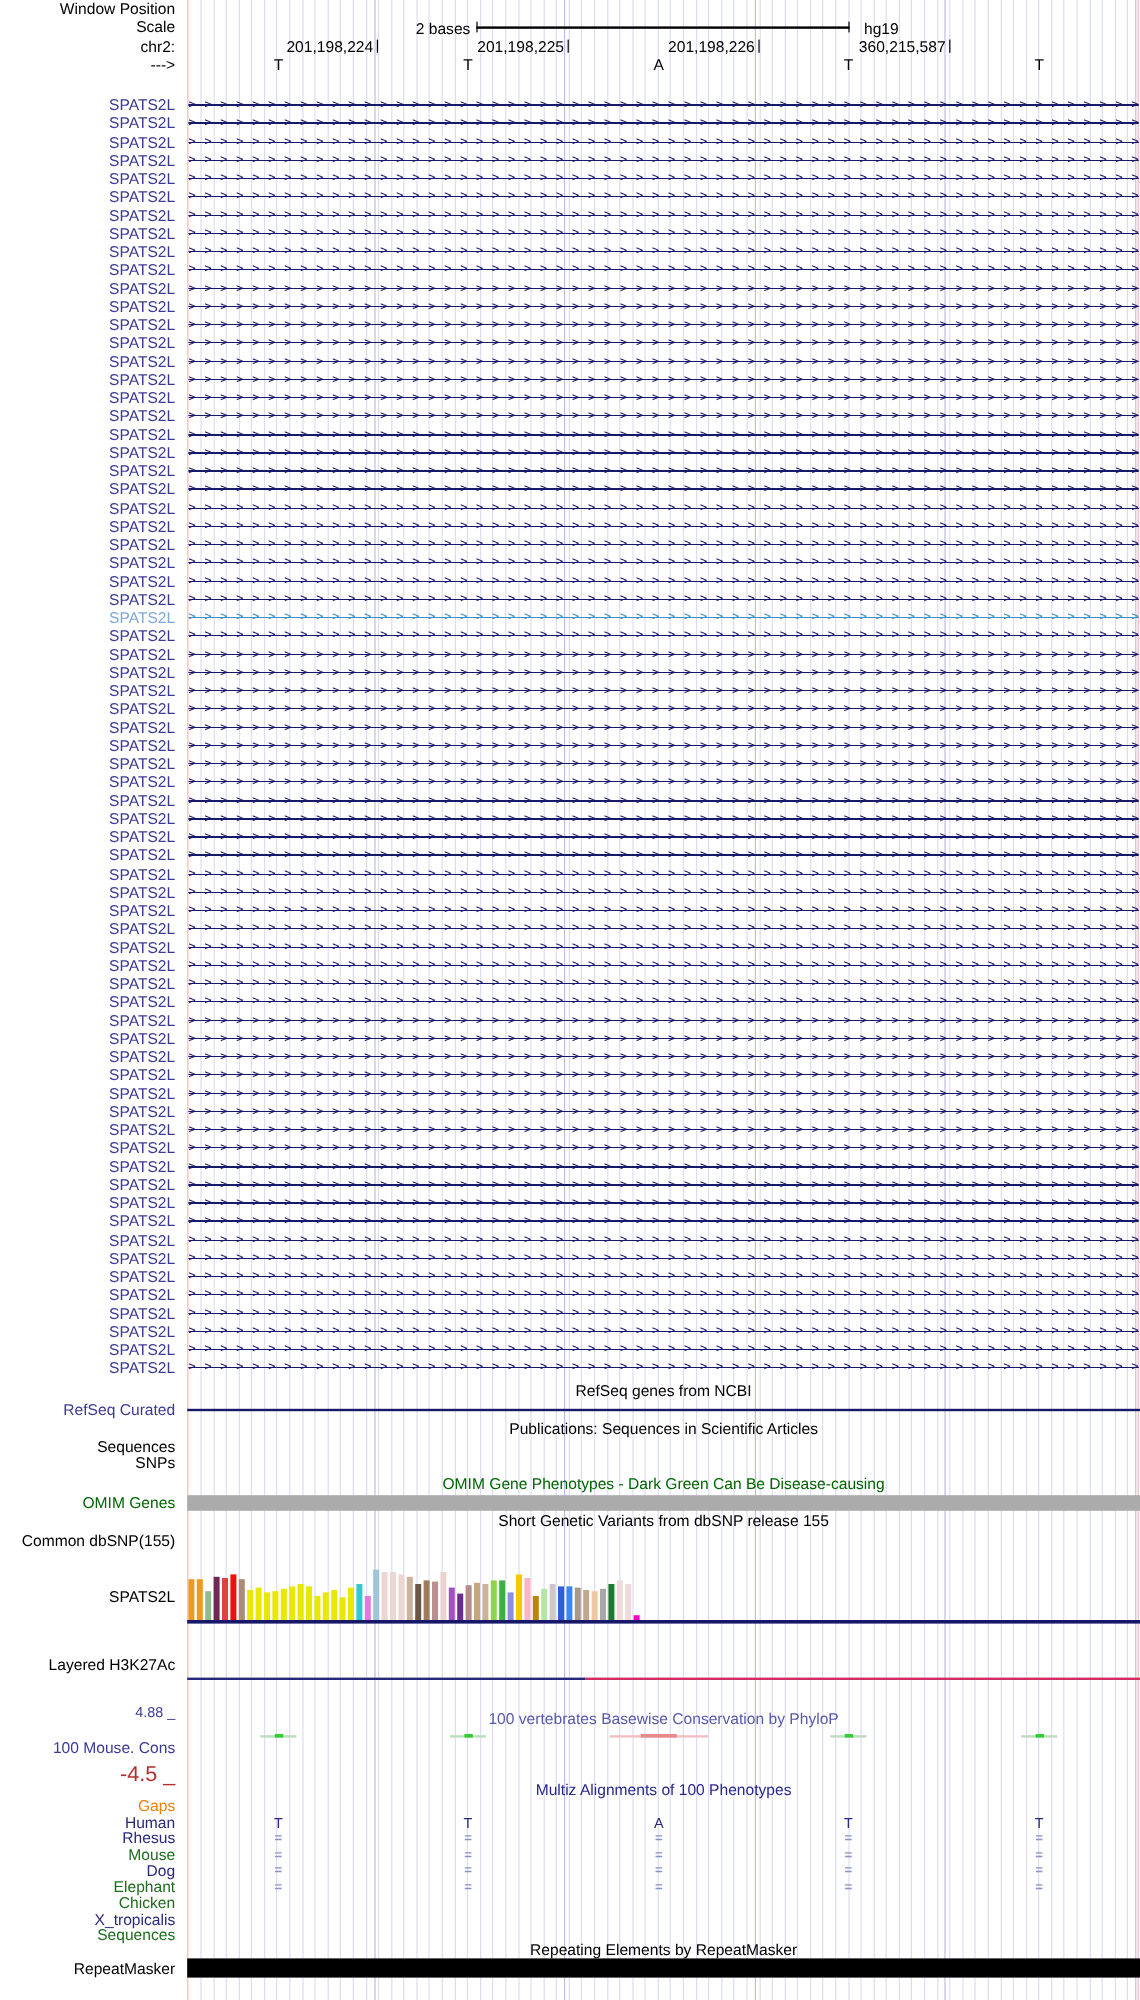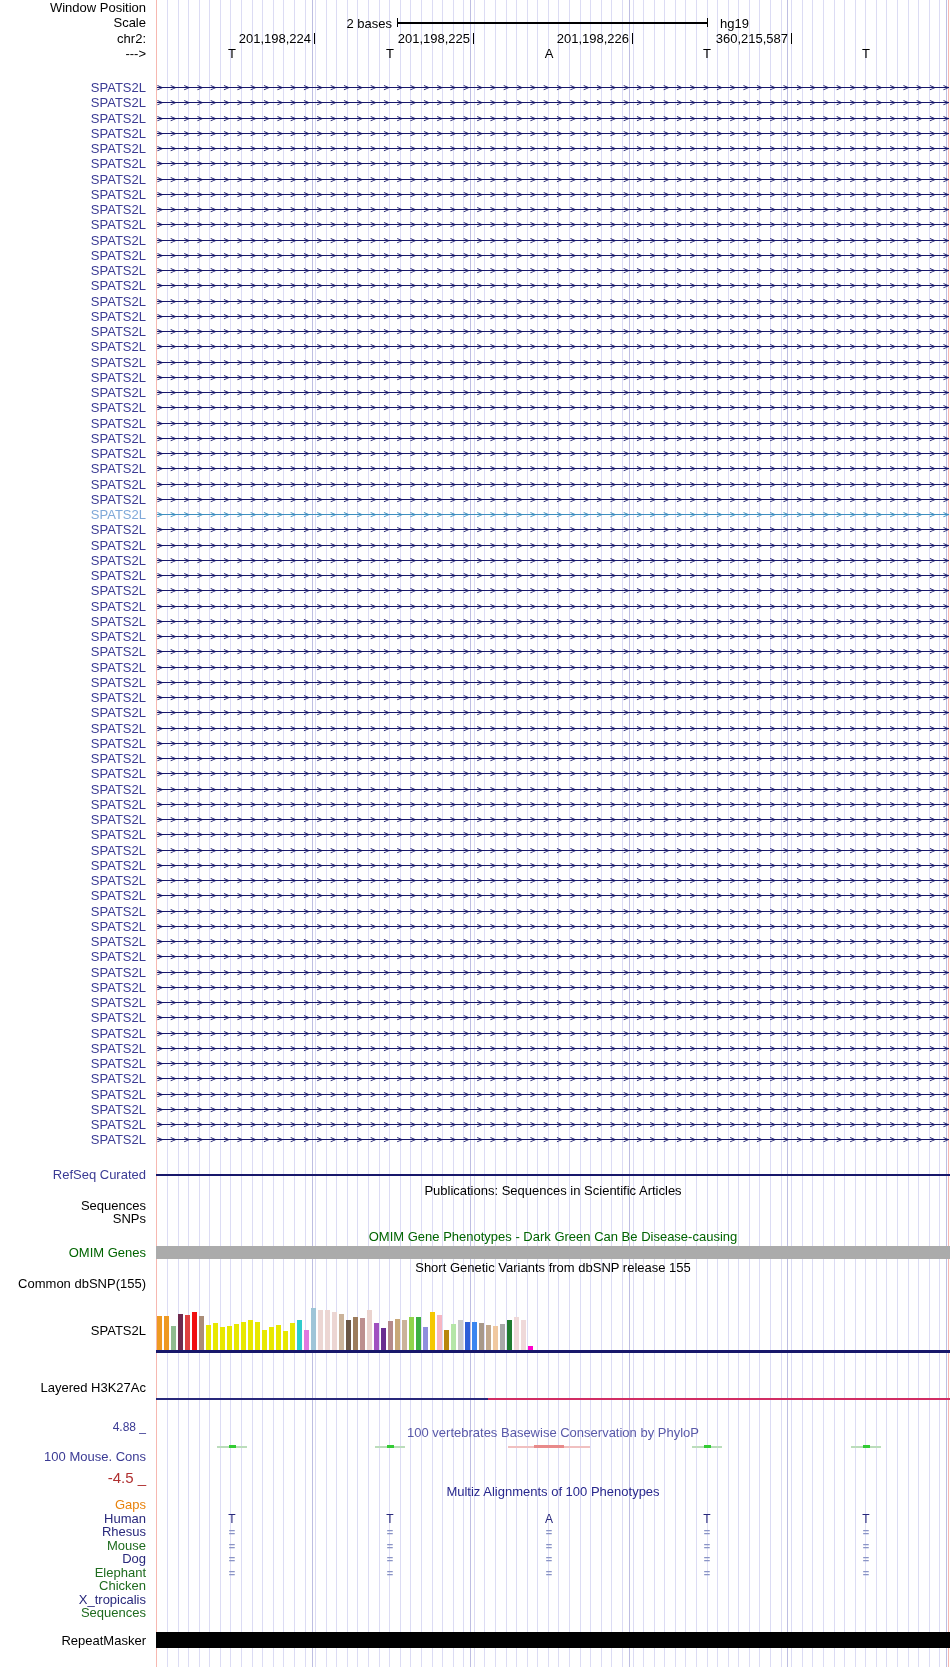--- a/index.html
+++ b/index.html
@@ -404,20 +404,21 @@
       <div class="gene-row">
         <span class="gene-label" style="color: rgb(58, 58, 148);">SPATS2L</span>
         <div class="gene-arrows" style="color: rgb(24, 24, 107); background-image: linear-gradient(transparent 7px, rgb(24, 24, 107) 7px, rgb(24, 24, 107) 8px, transparent 8px);">&gt;&gt;&gt;&gt;&gt;&gt;&gt;&gt;&gt;&gt;&gt;&gt;&gt;&gt;&gt;&gt;&gt;&gt;&gt;&gt;&gt;&gt;&gt;&gt;&gt;&gt;&gt;&gt;&gt;&gt;&gt;&gt;&gt;&gt;&gt;&gt;&gt;&gt;&gt;&gt;&gt;&gt;&gt;&gt;&gt;&gt;&gt;&gt;&gt;&gt;&gt;&gt;&gt;&gt;&gt;&gt;&gt;&gt;&gt;&gt;</div>
       </div>
       <div class="gene-row">
         <span class="gene-label" style="color: rgb(58, 58, 148);">SPATS2L</span>
         <div class="gene-arrows" style="color: rgb(24, 24, 107); background-image: linear-gradient(transparent 7px, rgb(24, 24, 107) 7px, rgb(24, 24, 107) 8px, transparent 8px);">&gt;&gt;&gt;&gt;&gt;&gt;&gt;&gt;&gt;&gt;&gt;&gt;&gt;&gt;&gt;&gt;&gt;&gt;&gt;&gt;&gt;&gt;&gt;&gt;&gt;&gt;&gt;&gt;&gt;&gt;&gt;&gt;&gt;&gt;&gt;&gt;&gt;&gt;&gt;&gt;&gt;&gt;&gt;&gt;&gt;&gt;&gt;&gt;&gt;&gt;&gt;&gt;&gt;&gt;&gt;&gt;&gt;&gt;&gt;&gt;</div>
       </div>
     </div>
 
+  <span class="ctitle" style="top:1152px;">RefSeq genes from NCBI</span>
   <span class="llabel" style="top:1168px;color:#3A3A94;">RefSeq Curated</span>
   <div class="abs" style="top:1174px;left:156px;width:794px;height:2px;background:#18186B;"></div>
 
   <span class="ctitle" style="top:1184px;">Publications: Sequences in Scientific Articles</span>
   <span class="llabel" style="top:1199px;">Sequences</span>
   <span class="llabel" style="top:1212px;">SNPs</span>
 
   <span class="ctitle" style="top:1230px;color:#006400;">OMIM Gene Phenotypes - Dark Green Can Be Disease-causing</span>
   <span class="llabel" style="top:1246px;color:#006400;">OMIM Genes</span>
   <div class="abs" style="top:1246px;left:156px;width:794px;height:13px;background:#ABABAB;"></div>
@@ -496,21 +497,21 @@
       <div class="abs" style="top: 1445px; left: 228.5px; width: 7px; height: 3px; background: rgb(51, 204, 51);"></div>
       <div class="abs" style="top: 1446px; left: 375px; width: 30px; height: 2px; background: rgb(187, 221, 187);"></div>
       <div class="abs" style="top: 1445px; left: 386.5px; width: 7px; height: 3px; background: rgb(51, 204, 51);"></div>
       <div class="abs" style="top: 1446px; left: 508px; width: 82px; height: 2px; background: rgb(240, 192, 192);"></div>
       <div class="abs" style="top: 1445px; left: 534px; width: 30px; height: 3px; background: rgb(232, 138, 138);"></div>
       <div class="abs" style="top: 1446px; left: 692px; width: 30px; height: 2px; background: rgb(187, 221, 187);"></div>
       <div class="abs" style="top: 1445px; left: 703.5px; width: 7px; height: 3px; background: rgb(51, 204, 51);"></div>
       <div class="abs" style="top: 1446px; left: 851px; width: 30px; height: 2px; background: rgb(187, 221, 187);"></div>
       <div class="abs" style="top: 1445px; left: 862.5px; width: 7px; height: 3px; background: rgb(51, 204, 51);"></div>
     </div>
-  <span class="llabel" style="top:1471px;font-size:15px;color:#B03030;">-4.5 _</span>
+  <span class="llabel" style="top:1471px;font-size:18px;color:#B03030;">-4.5 _</span>
 
   <span class="ctitle" style="top:1485px;color:#28288E;">Multiz Alignments of 100 Phenotypes</span>
   <div id="multiz-rows">
       <span class="llabel" style="top: 1498px; color: rgb(232, 130, 12);">Gaps</span>
       <span class="llabel" style="top: 1511.5px; color: rgb(40, 40, 124);">Human</span>
       <span class="base" style="top: 1511.5px; left: 232px; color: rgb(40, 40, 124); font-size: 12px;">T</span>
       <span class="base" style="top: 1511.5px; left: 390px; color: rgb(40, 40, 124); font-size: 12px;">T</span>
       <span class="base" style="top: 1511.5px; left: 549px; color: rgb(40, 40, 124); font-size: 12px;">A</span>
       <span class="base" style="top: 1511.5px; left: 707px; color: rgb(40, 40, 124); font-size: 12px;">T</span>
       <span class="base" style="top: 1511.5px; left: 866px; color: rgb(40, 40, 124); font-size: 12px;">T</span>
@@ -536,20 +537,21 @@
       <span class="mz-mark" style="top: 1566.5px; left: 232px; color: rgb(138, 148, 198);">=</span>
       <span class="mz-mark" style="top: 1566.5px; left: 390px; color: rgb(138, 148, 198);">=</span>
       <span class="mz-mark" style="top: 1566.5px; left: 549px; color: rgb(138, 148, 198);">=</span>
       <span class="mz-mark" style="top: 1566.5px; left: 707px; color: rgb(138, 148, 198);">=</span>
       <span class="mz-mark" style="top: 1566.5px; left: 866px; color: rgb(138, 148, 198);">=</span>
       <span class="llabel" style="top: 1579px; color: rgb(30, 107, 30);">Chicken</span>
       <span class="llabel" style="top: 1592.5px; color: rgb(40, 40, 124);">X_tropicalis</span>
       <span class="llabel" style="top: 1606px; color: rgb(30, 107, 30);">Sequences</span>
     </div>
 
+  <span class="ctitle" style="top:1618px;">Repeating Elements by RepeatMasker</span>
   <span class="llabel" style="top:1634px;">RepeatMasker</span>
   <div class="abs" style="top:1632px;left:156px;width:794px;height:16px;background:#000;"></div>
 
 <span class="ruler-num" style="top: 32px; left: 201px;">201,198,224</span>
     <div class="abs" style="top: 33px; left: 314px; width: 1px; height: 11px; background: rgb(0, 0, 0);"></div>
     <span class="ruler-num" style="top: 32px; left: 360px;">201,198,225</span>
     <div class="abs" style="top: 33px; left: 473px; width: 1px; height: 11px; background: rgb(0, 0, 0);"></div>
     <span class="ruler-num" style="top: 32px; left: 519px;">201,198,226</span>
     <div class="abs" style="top: 33px; left: 632px; width: 1px; height: 11px; background: rgb(0, 0, 0);"></div>
     <span class="ruler-num" style="top: 32px; left: 678px;">360,215,587</span>

